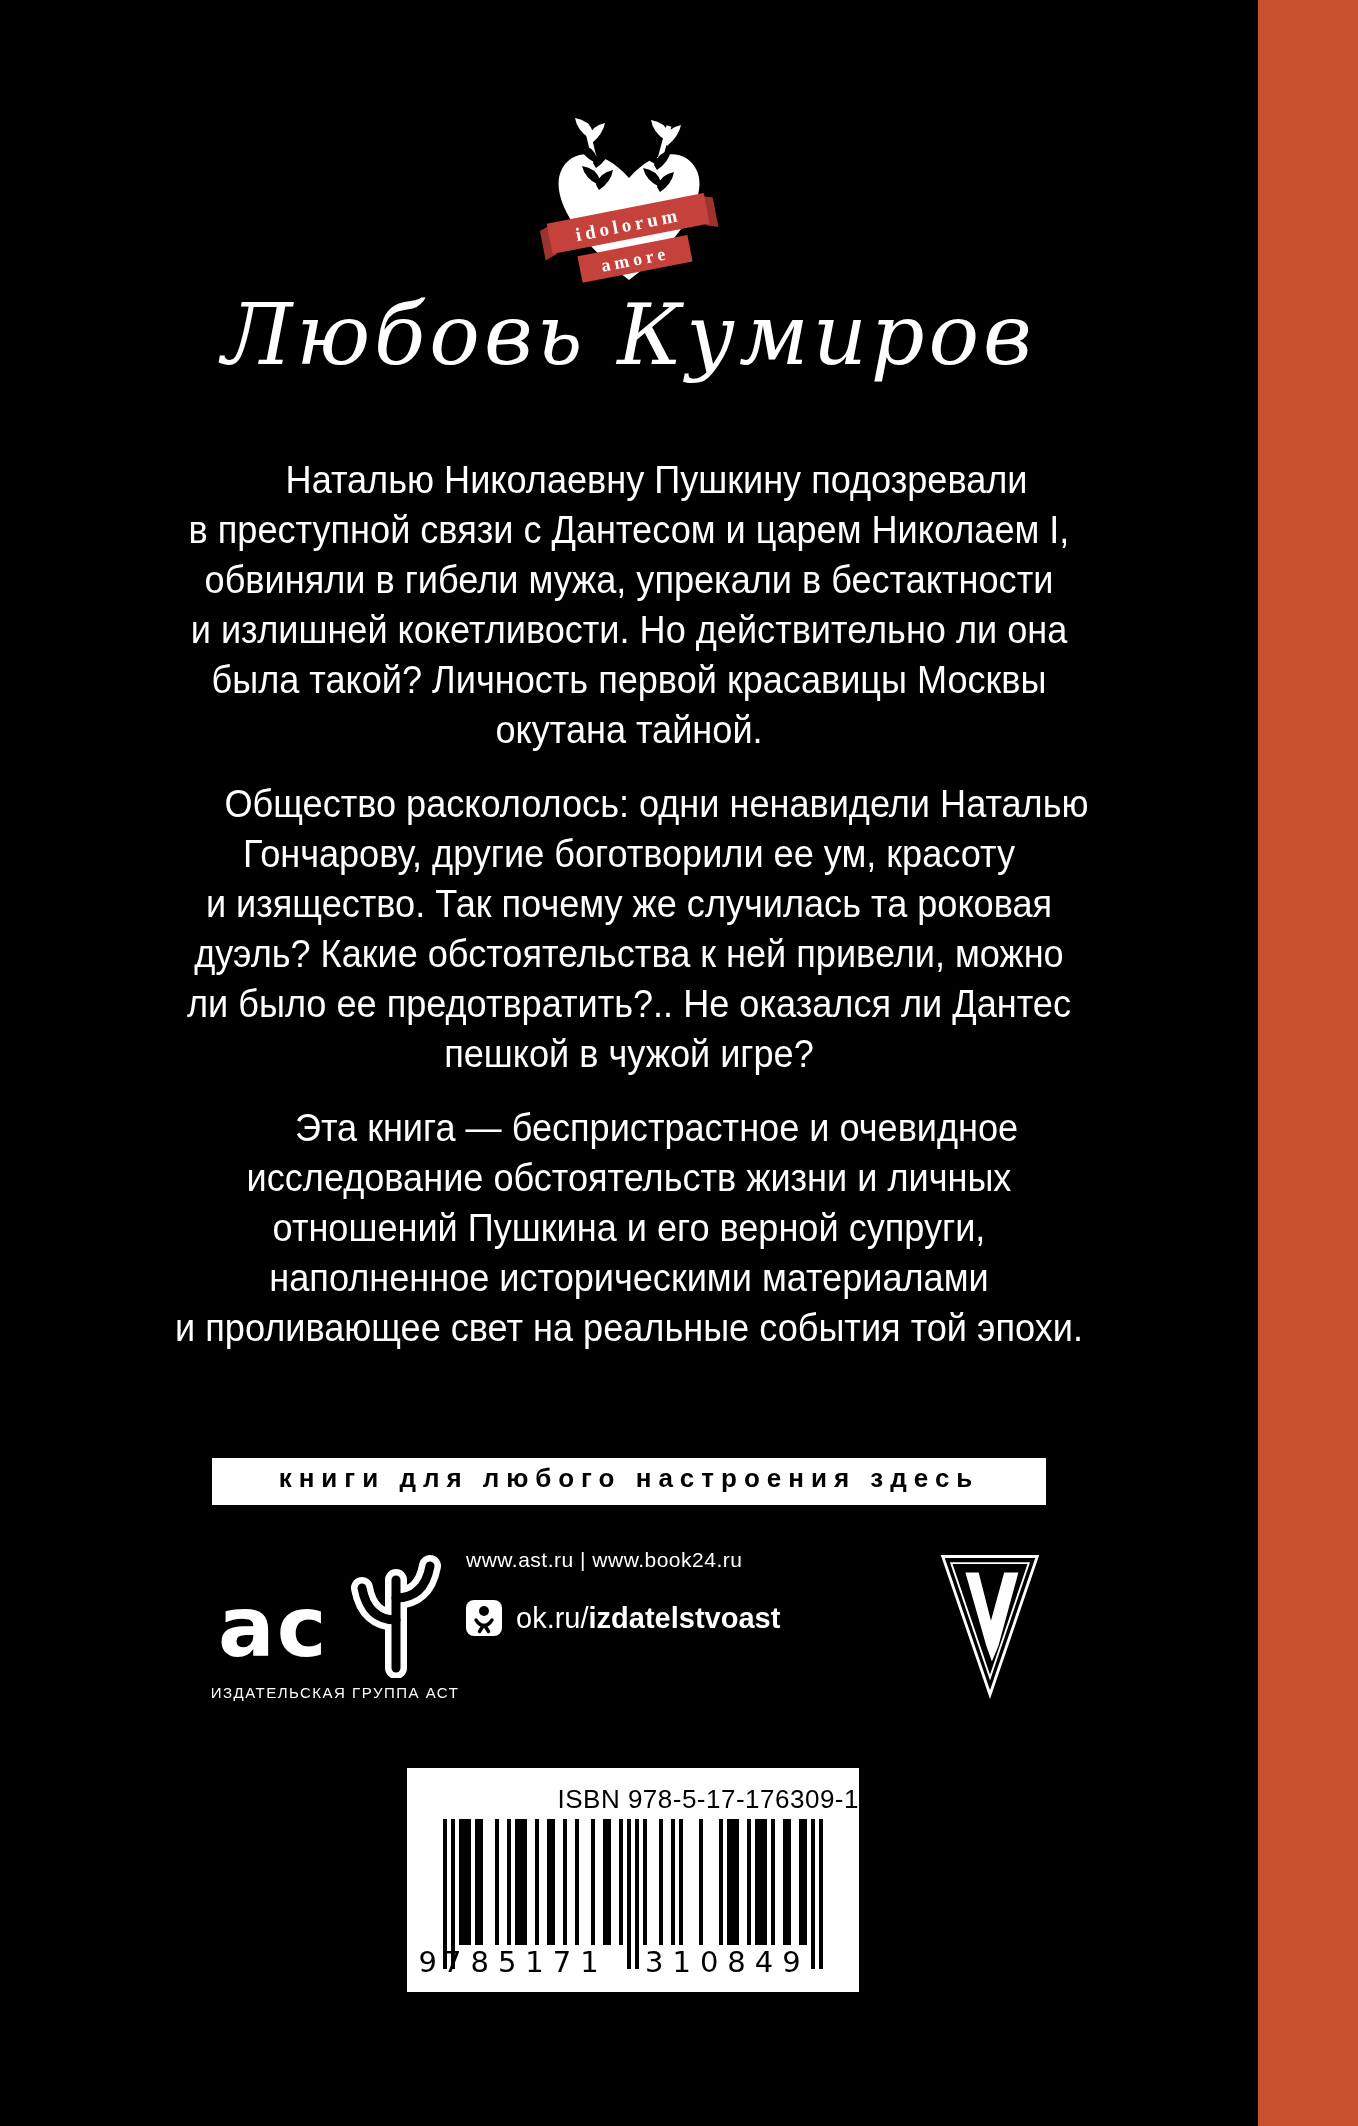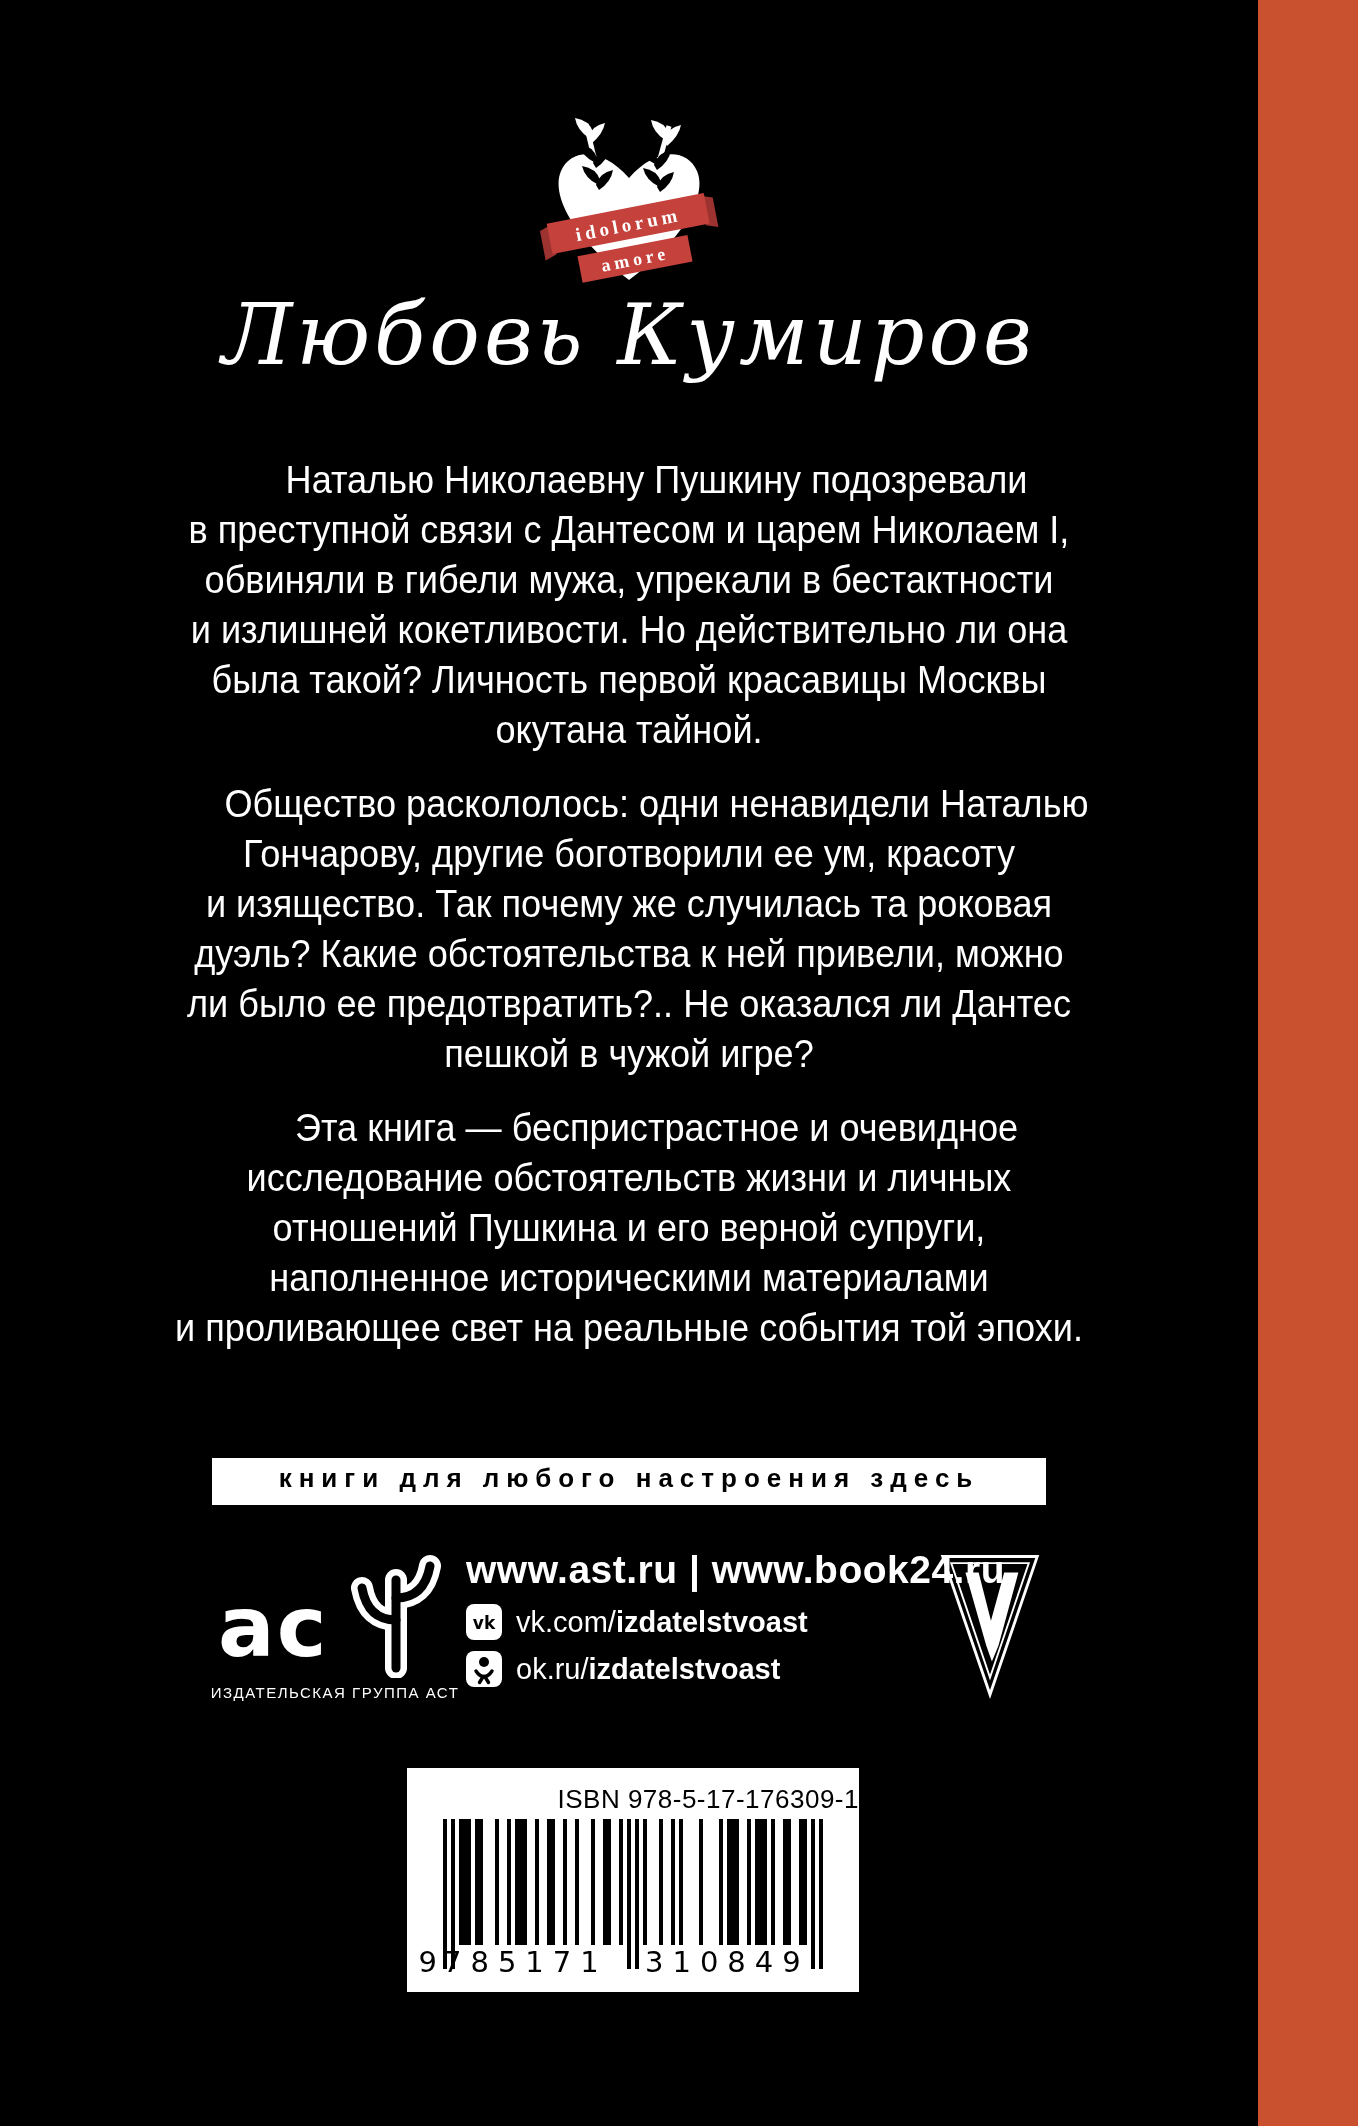--- a/index.html
+++ b/index.html
@@ -28,21 +28,21 @@
   .banner{position:absolute;top:1458px;left:212px;width:834px;height:47px;background:#fff;}
   .banner .banner-text{display:block;width:100%;text-align:center;line-height:41px;
     color:#000;font-weight:bold;font-size:26px;letter-spacing:7px;white-space:nowrap;}
 
   
   .ast-block{position:absolute;left:185px;top:1538px;width:300px;text-align:center;}
   .ast-block svg{display:block;margin:0 auto;}
   .ast-caption{margin-top:6px;color:#fff;font-size:15px;letter-spacing:1.5px;white-space:nowrap;}
 
   .links{position:absolute;left:466px;top:1548px;color:#fff;}
-  .links .sites{font-size:39px;font-weight:bold;letter-spacing:0.5px;margin-bottom:12px;white-space:nowrap;}
+  .links .sites{font-size:21px;font-weight:normal;letter-spacing:0.5px;margin-bottom:28px;white-space:nowrap;}
   .link-row{display:flex;align-items:center;gap:14px;margin-bottom:11px;font-size:29px;white-space:nowrap;}
   .link-row .bold{font-weight:bold;}
   .soc-icon{width:36px;height:36px;flex:0 0 auto;}
 
   .v-logo{position:absolute;left:938px;top:1550px;width:104px;height:152px;}
 
   
   .barcode-box{position:absolute;left:407px;top:1768px;width:452px;height:224px;background:#fff;}
   .isbn-label{text-align:right;color:#000;font-size:26px;padding-top:16px;letter-spacing:0.5px;white-space:nowrap;}
   .bars-wrap{position:relative;width:380px;margin:4px auto 0;}
@@ -139,27 +139,20 @@
           <path d="M186,130 L186,42"></path>
           <path d="M186,82 C168,82 156,72 152,50"></path>
           <path d="M186,60 C204,60 216,50 220,28"></path>
         </g>
       </svg>
       <div class="ast-caption">ИЗДАТЕЛЬСКАЯ ГРУППА АСТ</div>
     </div>
 
     <div class="links">
       <div class="sites">www.ast.ru | www.book24.ru</div>
-      <div class="link-row">
-        <svg class="soc-icon" viewBox="0 0 36 36">
-          <rect x="0" y="0" width="36" height="36" rx="8" fill="#fff"></rect>
-          <text x="18" y="25" text-anchor="middle" fill="#000" font-size="17" font-weight="bold" font-family="DejaVu Sans, sans-serif">vk</text>
-        </svg>
-        <span><span>vk.com/</span><span class="bold">izdatelstvoast</span></span>
-      </div>
       <div class="link-row">
         <svg class="soc-icon" viewBox="0 0 36 36">
           <rect x="0" y="0" width="36" height="36" rx="8" fill="#fff"></rect>
           <circle cx="18" cy="11" r="5" fill="#000"></circle>
           <path d="M10,20 C12.5,24 15,25.5 18,25.5 C21,25.5 23.5,24 26,20" stroke="#000" stroke-width="3.4" stroke-linecap="round" fill="none"></path>
           <path d="M13.5,31.5 L17.2,25.5 M22.5,31.5 L18.8,25.5" stroke="#000" stroke-width="3.4" stroke-linecap="round" fill="none"></path>
         </svg>
         <span><span>ok.ru/</span><span class="bold">izdatelstvoast</span></span>
       </div>
     </div>

